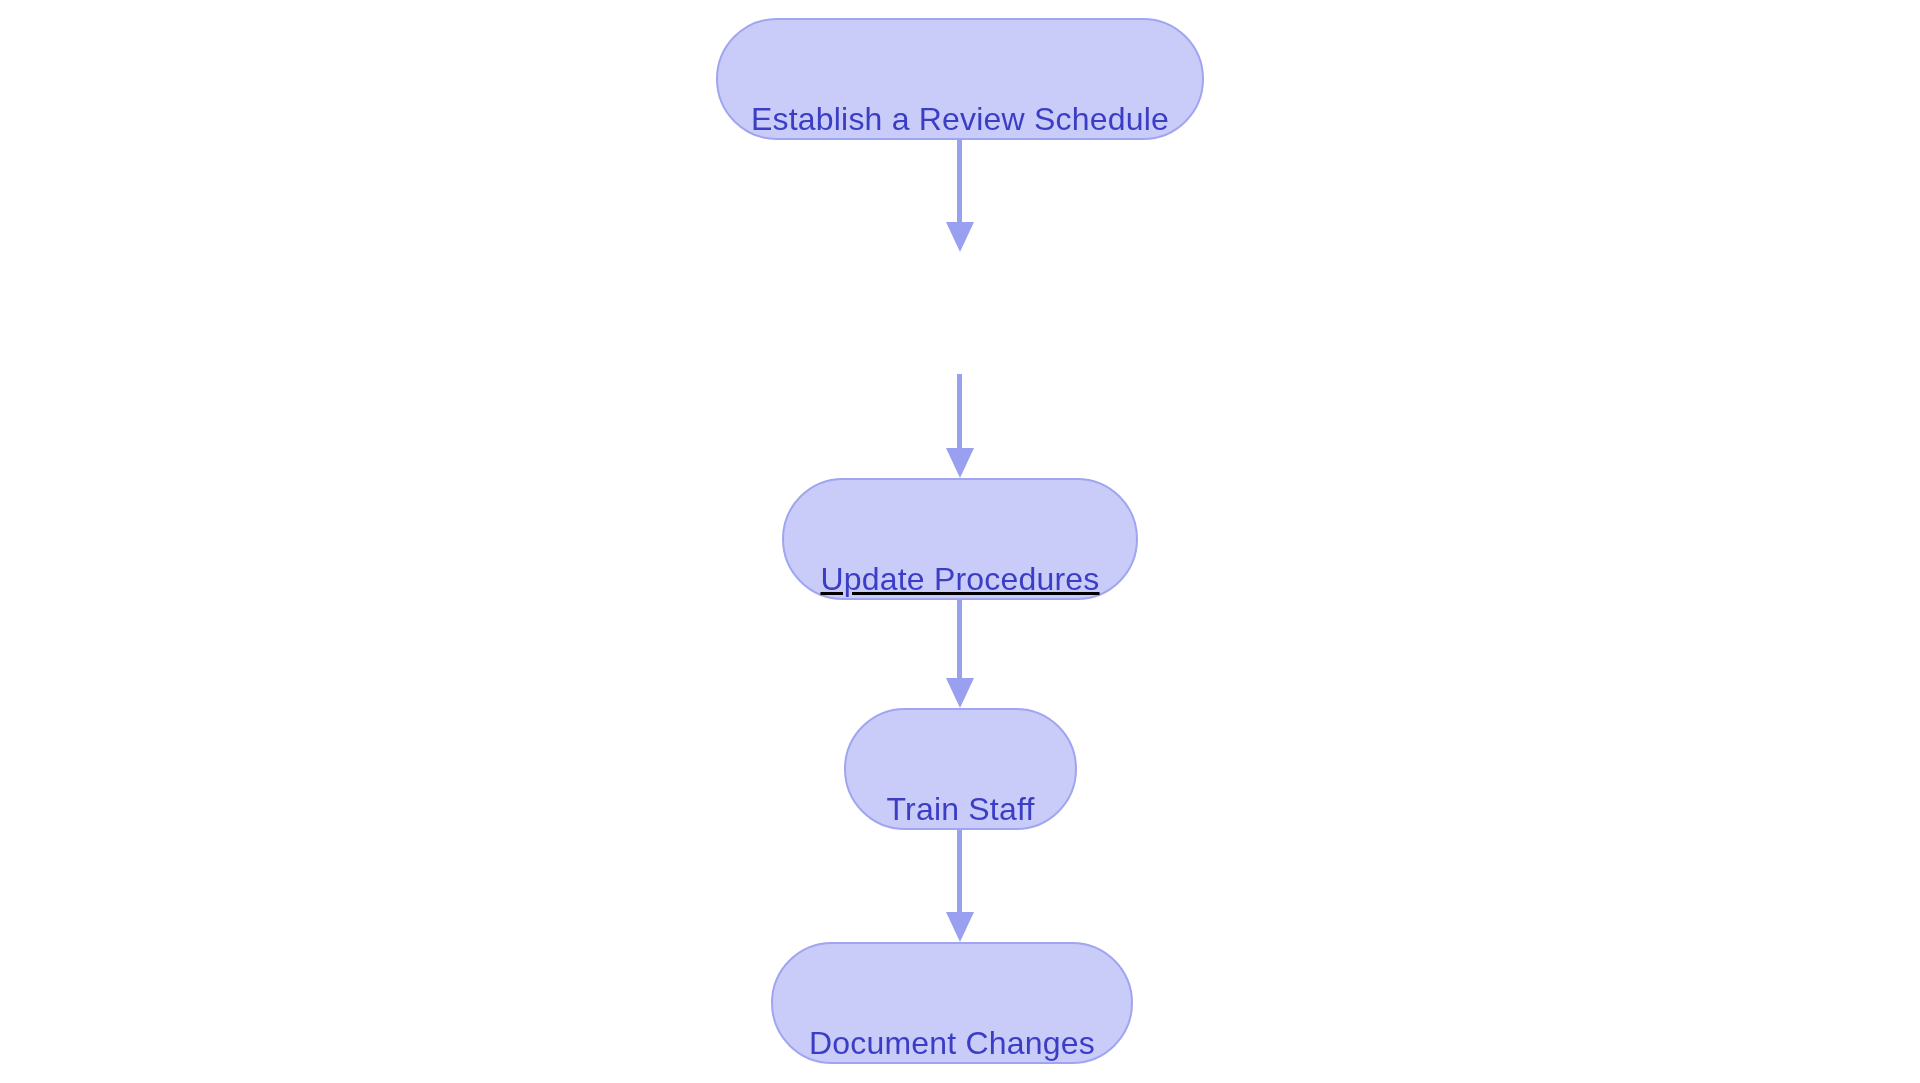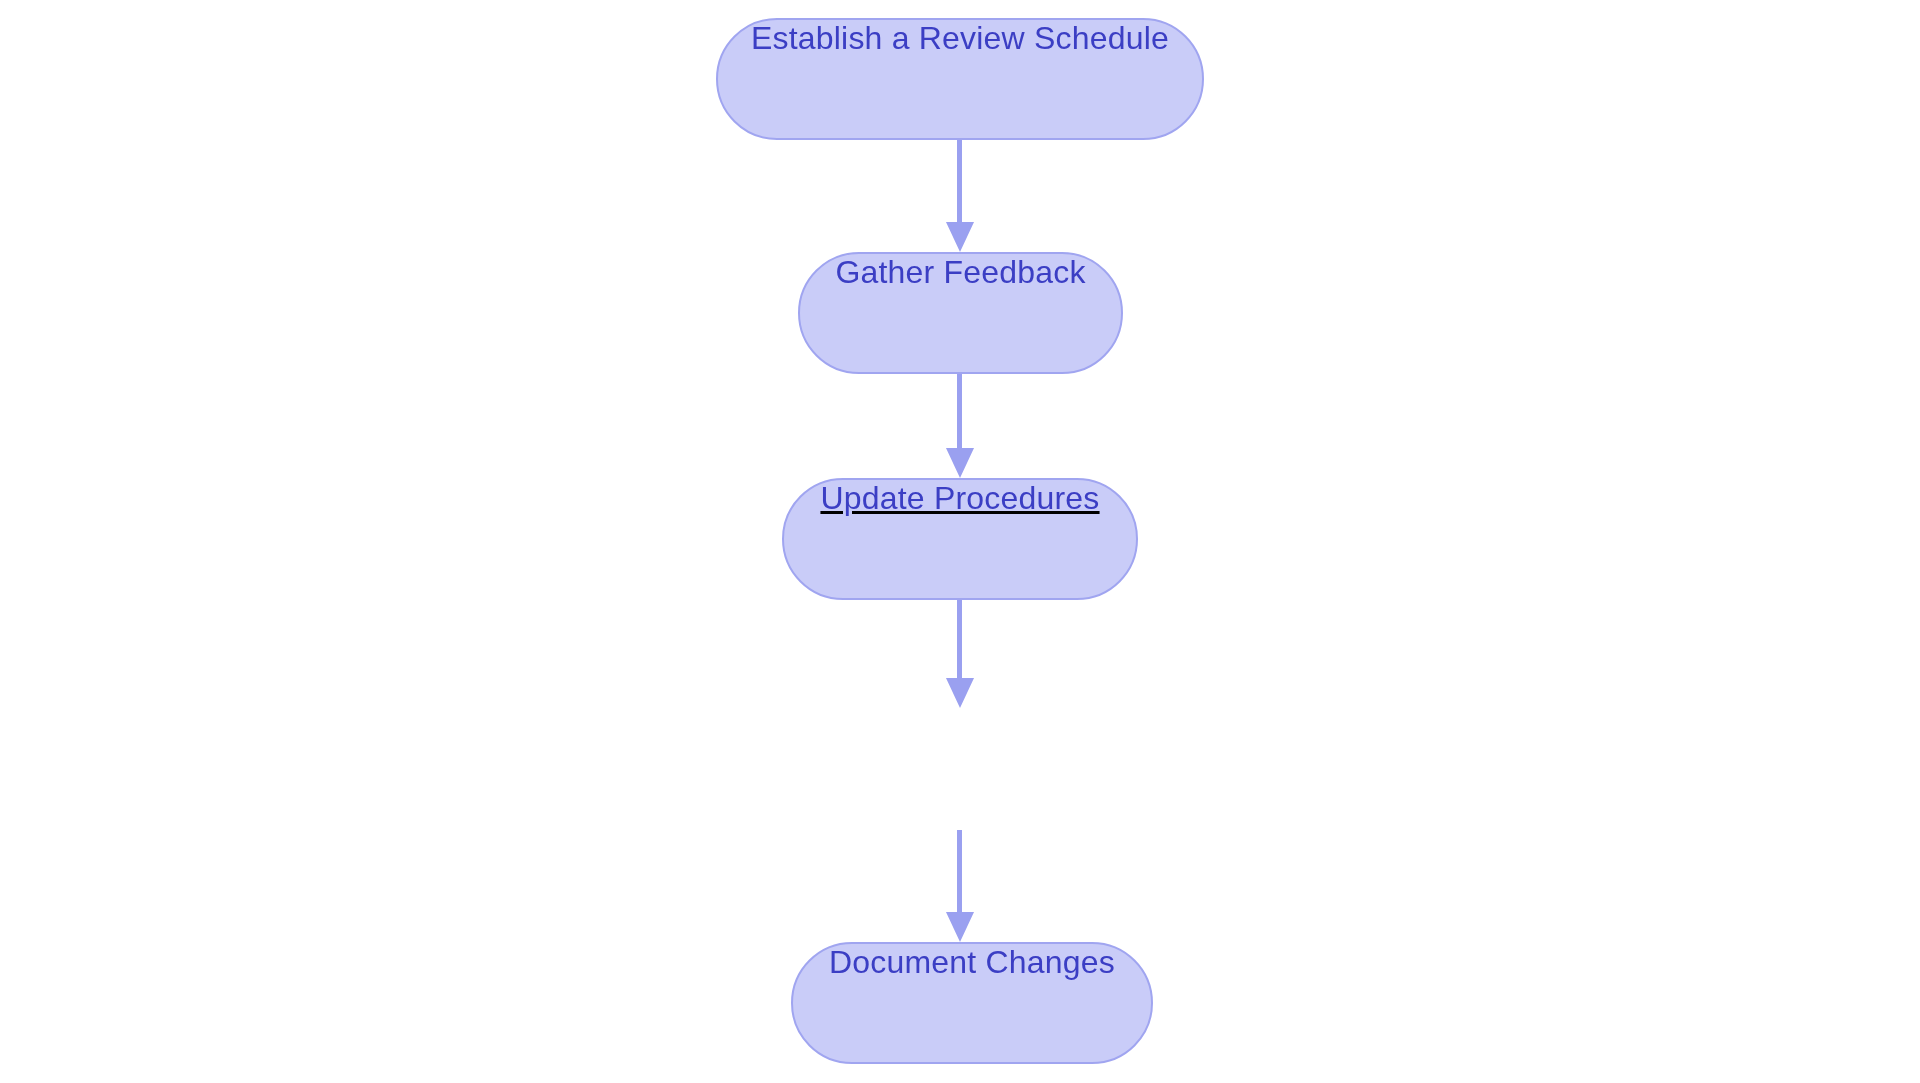--- a/index.html
+++ b/index.html
@@ -18,35 +18,35 @@
     background: var(--background, #FFFFFF);
   }
   .node {
     position: absolute;
     height: 122px;
     box-sizing: border-box;
     background: var(--node-fill, #C9CCF8);
     border: 2px solid var(--node-border, #A0A5F0);
     border-radius: 61px;
     display: flex;
-    align-items: flex-start;
+    align-items: flex-end;
     justify-content: center;
   }
   .node span {
     color: var(--node-text, #3B3EC4);
     font-size: 32px;
     letter-spacing: 0.2px;
     white-space: nowrap;
   }
   
   .n1 { top: 18px;  left: 716px; width: 488px; }
   .n2 { top: 252px; left: 798px; width: 325px; }
   .n3 { top: 478px; left: 782px; width: 356px; text-decoration: underline; }
   .n4 { top: 708px; left: 844px; width: 233px; }
-  .n5 { top: 942px; left: 791px; width: 362px; }
+  .n5 { top: 942px; left: 771px; width: 362px; }
 
   .arrow { position: absolute; left: 0; top: 0; width: 0; height: 0; }
   .arrow .line {
     position: absolute;
     width: 5px;
     left: 957px;
     background: var(--arrow, #9AA0F0);
   }
   .arrow .head {
     position: absolute;
@@ -69,38 +69,38 @@
 
   <div class="node n1">
     <span>Establish a Review Schedule</span>
   </div>
 
   <div class="arrow a1">
     <div class="line"></div>
     <div class="head"></div>
   </div>
 
-  <div class="node n2">
-    <span>Gather Feedback</span>
-  </div>
 
   <div class="arrow a2">
     <div class="line"></div>
     <div class="head"></div>
   </div>
 
   <div class="node n3">
     <span>Update Procedures</span>
   </div>
 
   <div class="arrow a3">
     <div class="line"></div>
     <div class="head"></div>
   </div>
 
+  <div class="node n4">
+    <span>Train Staff</span>
+  </div>
 
   <div class="arrow a4">
     <div class="line"></div>
     <div class="head"></div>
   </div>
 
   <div class="node n5">
     <span>Document Changes</span>
   </div>
 

